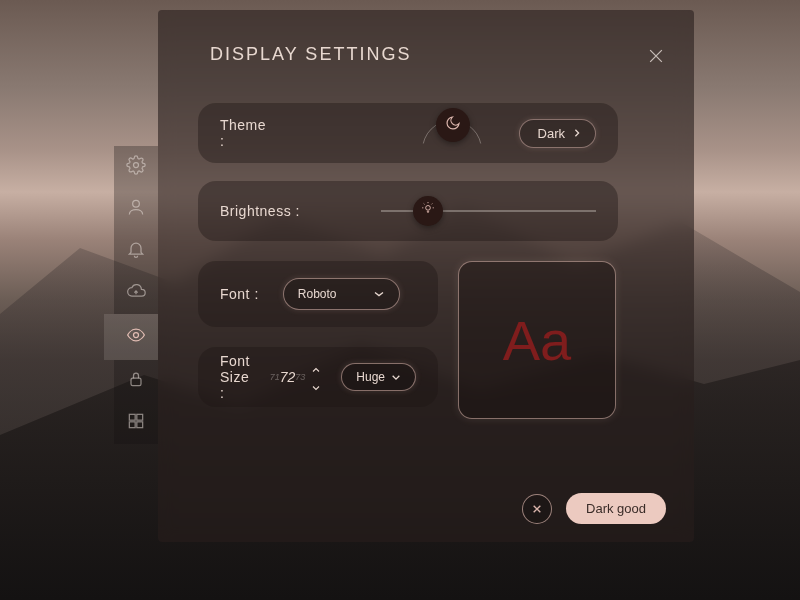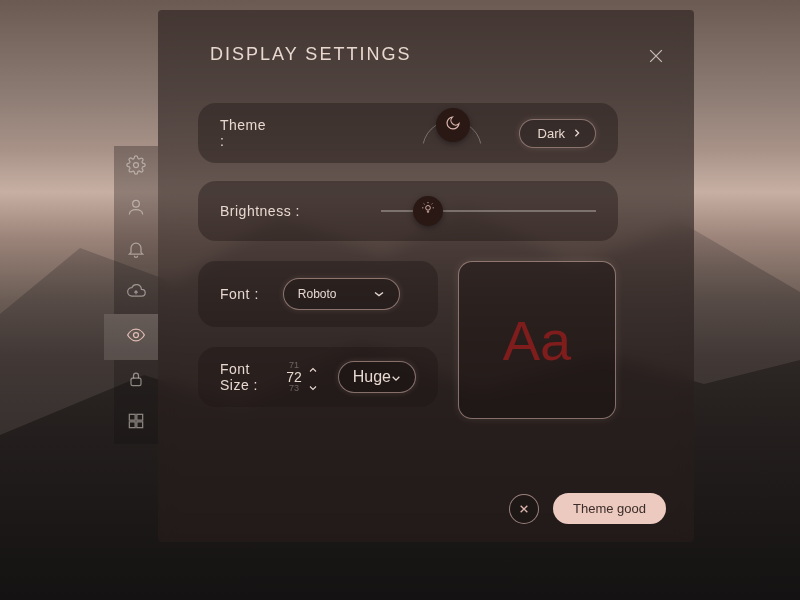--- a/index.html
+++ b/index.html
@@ -119,27 +119,27 @@
       border-radius: 18px; font-size: 12px; display: flex; align-items: center; gap: 36px;
       cursor: pointer; background: rgba(0,0,0,0.15); box-shadow: 0 0 6px rgba(240,200,190,0.15);
     }
     .font-select svg { width: 12px; height: 8px; }
 
     
     .size-spinner {
       margin-left: 16px; display: flex; align-items: center; gap: 6px;
       font-size: 14px;
     }
-    .size-vals { display: flex; flex-direction: column; align-items: center; line-height: 1; }
+    .size-vals { display: flex; align-items: center; line-height: 1; font-style: italic; }
     .size-vals .ghost { font-size: 9px; color: rgba(230,220,215,0.35); }
     .size-arrows { display: flex; flex-direction: column; gap: 2px; }
     .size-arrows svg { width: 10px; height: 6px; cursor: pointer; }
     .size-pill {
       margin-left: 20px; padding: 6px 14px; border: 1px solid rgba(240,200,190,0.5);
-      border-radius: 16px; font-size: 16px; display: flex; align-items: center; gap: 0;
+      border-radius: 16px; font-size: 12px; display: flex; align-items: center; gap: 6px;
       cursor: pointer; background: rgba(0,0,0,0.15); box-shadow: 0 0 6px rgba(240,200,190,0.15);
     }
     .size-pill svg { width: 10px; height: 7px; }
 
     
     .preview {
       width: 158px; height: 158px; border: 1.5px solid rgba(240,200,190,0.5);
       border-radius: 14px; display: flex; align-items: center; justify-content: center;
       background: rgba(25,18,16,0.45);
       color: #7f1d1d;
@@ -322,16 +322,16 @@
 
   <div class="footer">
     <div class="cancel-btn">
       <span>
         <svg viewBox="0 0 12 12" stroke="currentColor" stroke-width="1.6" fill="none">
             <path d="M2 2l8 8M10 2l-8 8"></path>
           </svg>
       </span>
     </div>
     <div class="confirm-btn">
-      <span>Theme good</span>
+      <span>Dark good</span>
     </div>
   </div>
 </div>
 
 </body></html>

